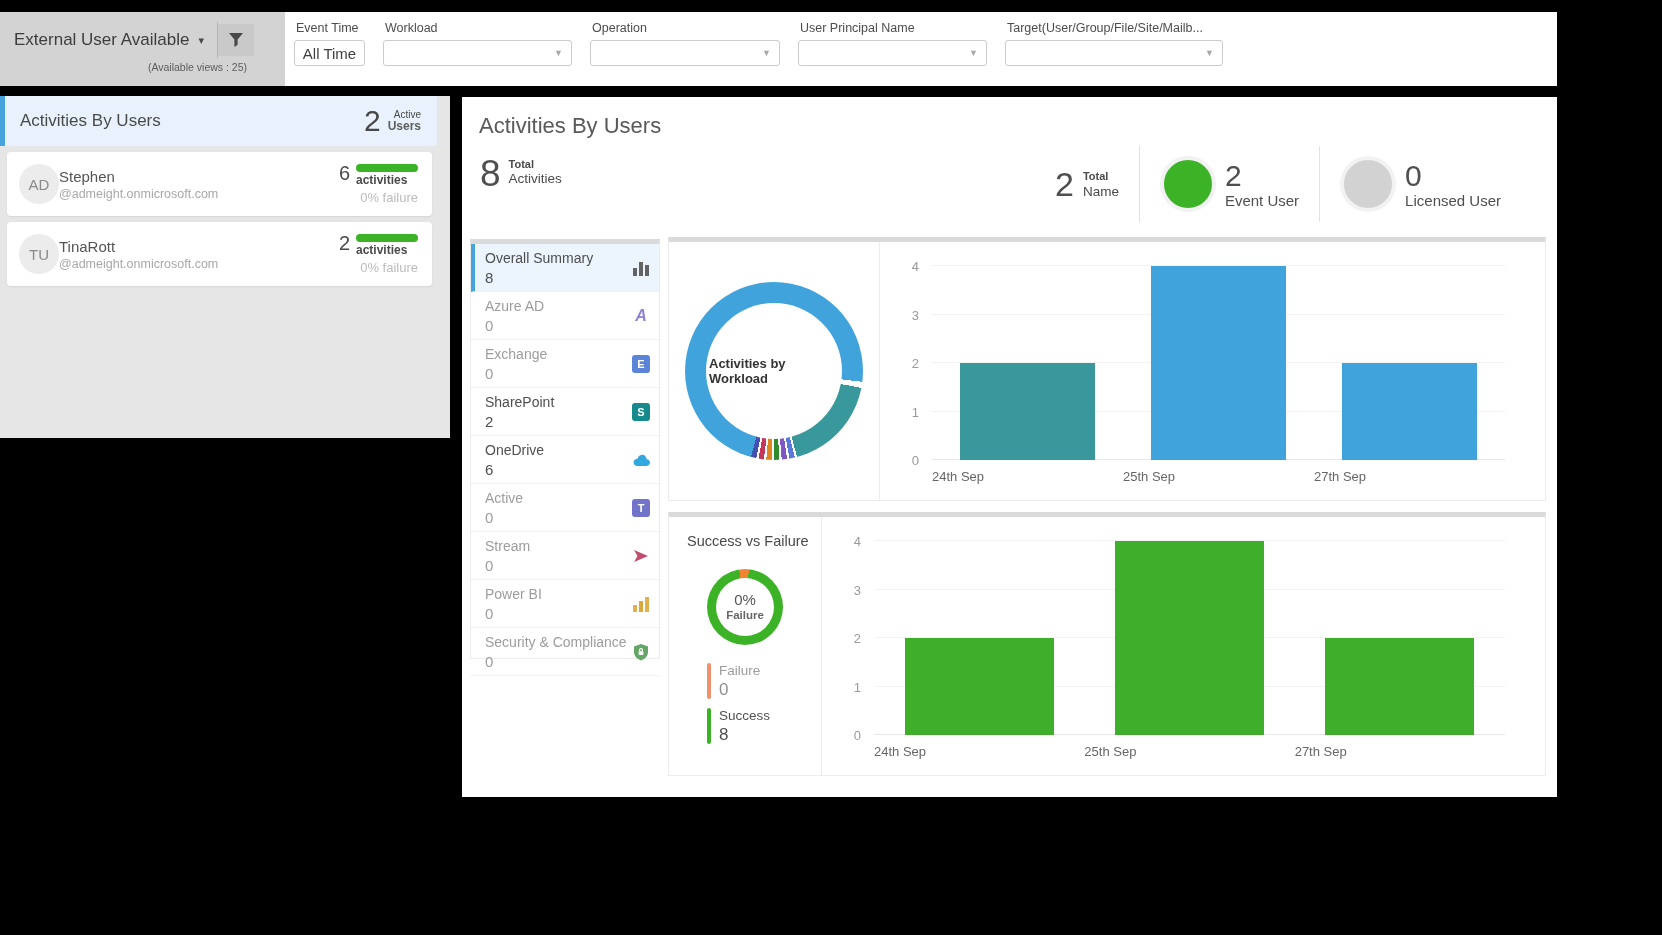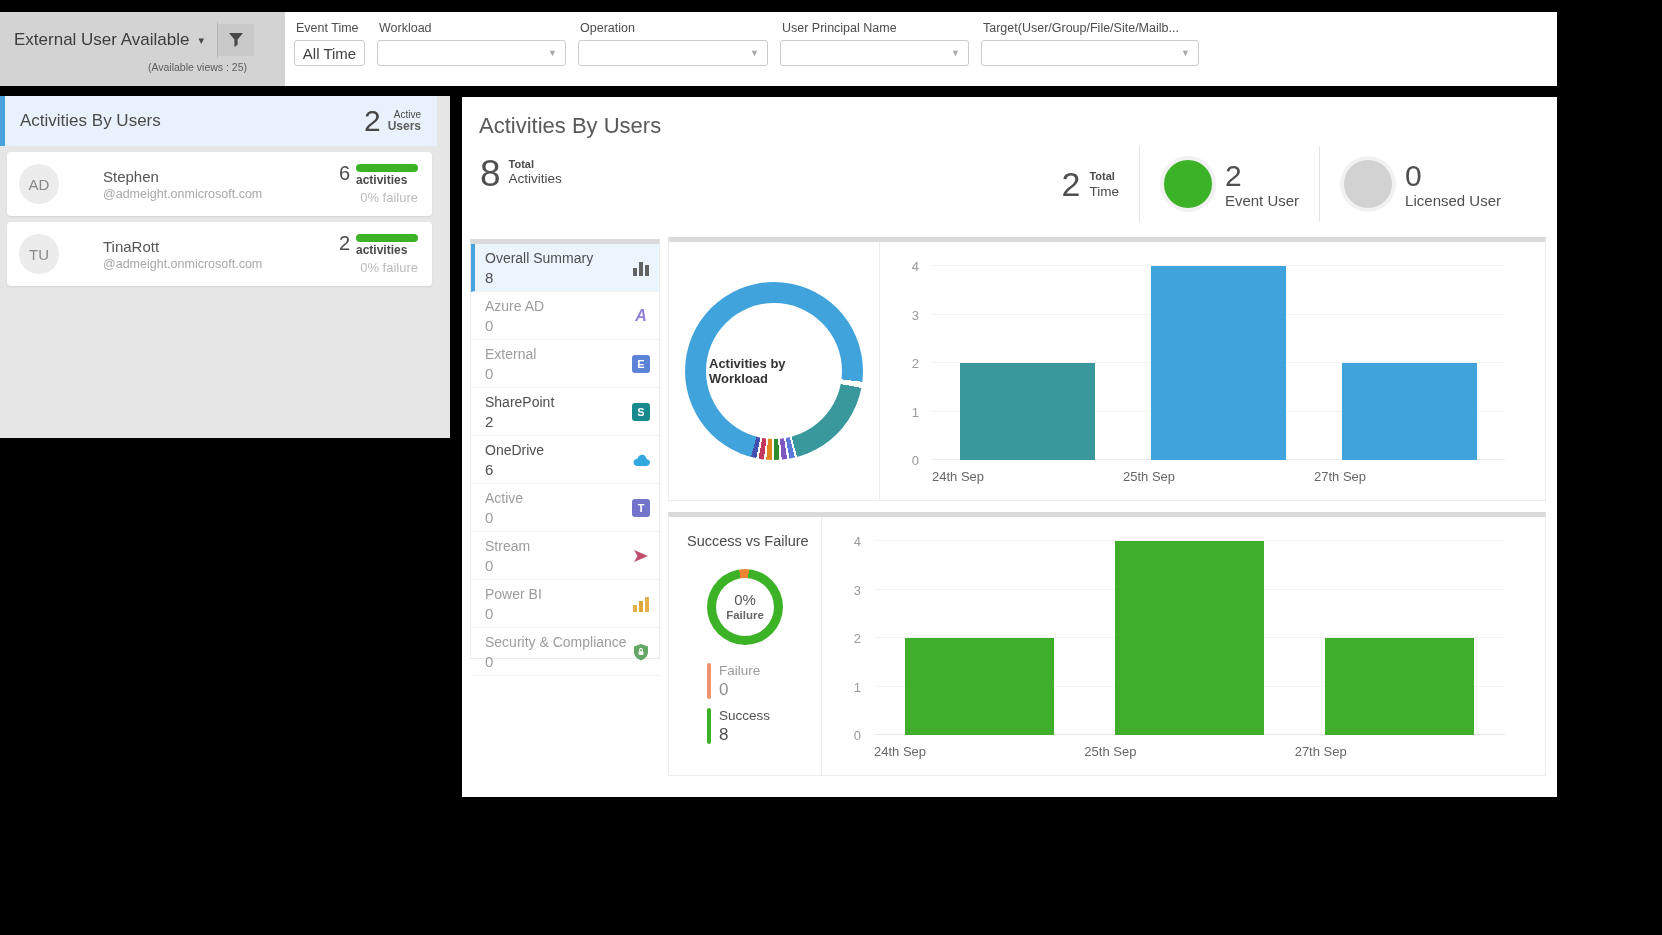--- a/index.html
+++ b/index.html
@@ -8,37 +8,37 @@
     background: #000; font-family: "Liberation Sans", "DejaVu Sans", sans-serif;
   }
   
   .topbar-left { position:absolute; left:0; top:12px; width:285px; height:74px; background:#d3d3d3; }
   .view-row { display:flex; align-items:center; height:40px; padding-left:14px; margin-top:8px; }
   .view-title { font-size:17px; color:#3d3d3d; cursor:pointer; }
   .caret { margin-left:9px; color:#4a4a4a; font-size:11px; cursor:pointer; }
   .vsep { width:1px; height:36px; background:#b5b5b5; margin-left:13px; }
   .filter-btn { width:36px; height:32px; background:#c9c9c9; border:none; display:flex; align-items:center; justify-content:center; cursor:pointer; }
   .avail { text-align:right; padding-right:38px; font-size:10.5px; color:#5c5c5c; margin-top:1px; }
-  .topbar-right { position:absolute; left:285px; top:12px; width:1272px; height:74px; background:#fff; display:flex; gap:12px; padding-left:9px; }
+  .topbar-right { position:absolute; left:285px; top:12px; width:1272px; height:74px; background:#fff; display:flex; gap:18px; padding-left:9px; }
   .field { display:flex; flex-direction:column; }
   .field label { font-size:12.5px; color:#4d4d4d; margin:9px 0 5px 2px; white-space:nowrap; }
   .timebox { width:71px; height:26px; border:1px solid #ccc; border-radius:3px; font-size:15px; color:#3f3f3f; display:flex; align-items:center; justify-content:center; cursor:pointer; }
   .dropdown { height:26px; border:1px solid #ccc; border-radius:3px; position:relative; background:#fff; cursor:pointer; }
   .w189 { width:189px; } .w190 { width:190px; } .w218 { width:218px; }
   .dd-caret { position:absolute; right:8px; top:7px; font-size:9px; color:#a8a8a8; }
   
   .left-panel { position:absolute; left:0; top:96px; width:450px; height:342px; background:#e6e6e6; }
   .lp-header { width:437px; height:50px; background:#e9f2fc; border-left:5px solid #46a3de; display:flex; align-items:center; justify-content:space-between; padding:0 16px 0 15px; cursor:pointer; }
   .lp-title { font-size:17px; color:#4a4a4a; }
   .lp-count { display:flex; align-items:center; gap:7px; }
   .lp-big { font-size:30px; color:#474747; line-height:1; }
   .lp-stack { display:flex; flex-direction:column; align-items:flex-end; line-height:1.1; }
   .lp-stack .l1 { font-size:10px; color:#4a4a4a; }
   .lp-stack .l2 { font-size:12px; font-weight:700; color:#5e5e5e; }
-  .user-card { width:425px; height:64px; margin:6px 0 0 7px; background:#fff; border-radius:4px; box-shadow:0 1px 2px rgba(0,0,0,.08); display:flex; align-items:center; padding:0 14px 0 12px; cursor:pointer;gap:44px; }
+  .user-card { width:425px; height:64px; margin:6px 0 0 7px; background:#fff; border-radius:4px; box-shadow:0 1px 2px rgba(0,0,0,.08); display:flex; align-items:center; padding:0 14px 0 12px; cursor:pointer; }
   .avatar { width:40px; height:40px; border-radius:50%; background:#ececec; color:#8a8a8a; font-size:15px; display:flex; align-items:center; justify-content:center; flex:none; }
   .u-info { flex:1; min-width:0; }
   .u-name { font-size:15px; color:#555; }
   .u-email { font-size:12.5px; color:#a8a8a8; margin-top:2px; }
   .u-right { text-align:right; }
   .u-acts { display:flex; align-items:flex-start; justify-content:flex-end; gap:6px; }
   .u-num { font-size:20px; color:#4a4a4a; line-height:1; }
   .u-actcol { display:flex; flex-direction:column; align-items:flex-start; }
   .u-bar { width:62px; height:8px; border-radius:4px; background:#3cb226; margin-top:1px; }
   .u-actlbl { font-size:12px; font-weight:700; color:#4a4a4a; margin-top:1px; }
@@ -215,21 +215,21 @@
       <span class="stat-top">Total</span>
       <span class="stat-bottom">Activities</span>
     </span>
   </div>
 
   <div class="stats-right">
     <div class="srs-group">
       <span class="srs-big">2</span>
       <span class="srs-stack">
         <span class="t">Total</span>
-        <span class="b">Time</span>
+        <span class="b">Name</span>
       </span>
     </div>
     <div class="srs-divider"></div>
     <div class="srs-group">
       <span class="circle green"></span>
       <span class="srs-col">
         <span class="srs-num">2</span>
         <span class="srs-lbl">Event User</span>
       </span>
     </div>
@@ -252,21 +252,21 @@
           <rect x="7" y="3" width="4" height="14" fill="#636363"></rect>
           <rect x="13" y="6" width="4" height="11" fill="#636363"></rect>
         </svg>
       </div>
       <div class="wl-row zero">
         <div class="wl-label">Azure AD</div>
         <div class="wl-value">0</div>
         <span class="ic letter" style="color:#9180d4">A</span>
       </div>
       <div class="wl-row zero">
-        <div class="wl-label">External</div>
+        <div class="wl-label">Exchange</div>
         <div class="wl-value">0</div>
         <span class="ic tile" style="background:#5b83d6">E</span>
       </div>
       <div class="wl-row">
         <div class="wl-label">SharePoint</div>
         <div class="wl-value">2</div>
         <span class="ic tile" style="background:#168a8d">S</span>
       </div>
       <div class="wl-row">
         <div class="wl-label">OneDrive</div>

